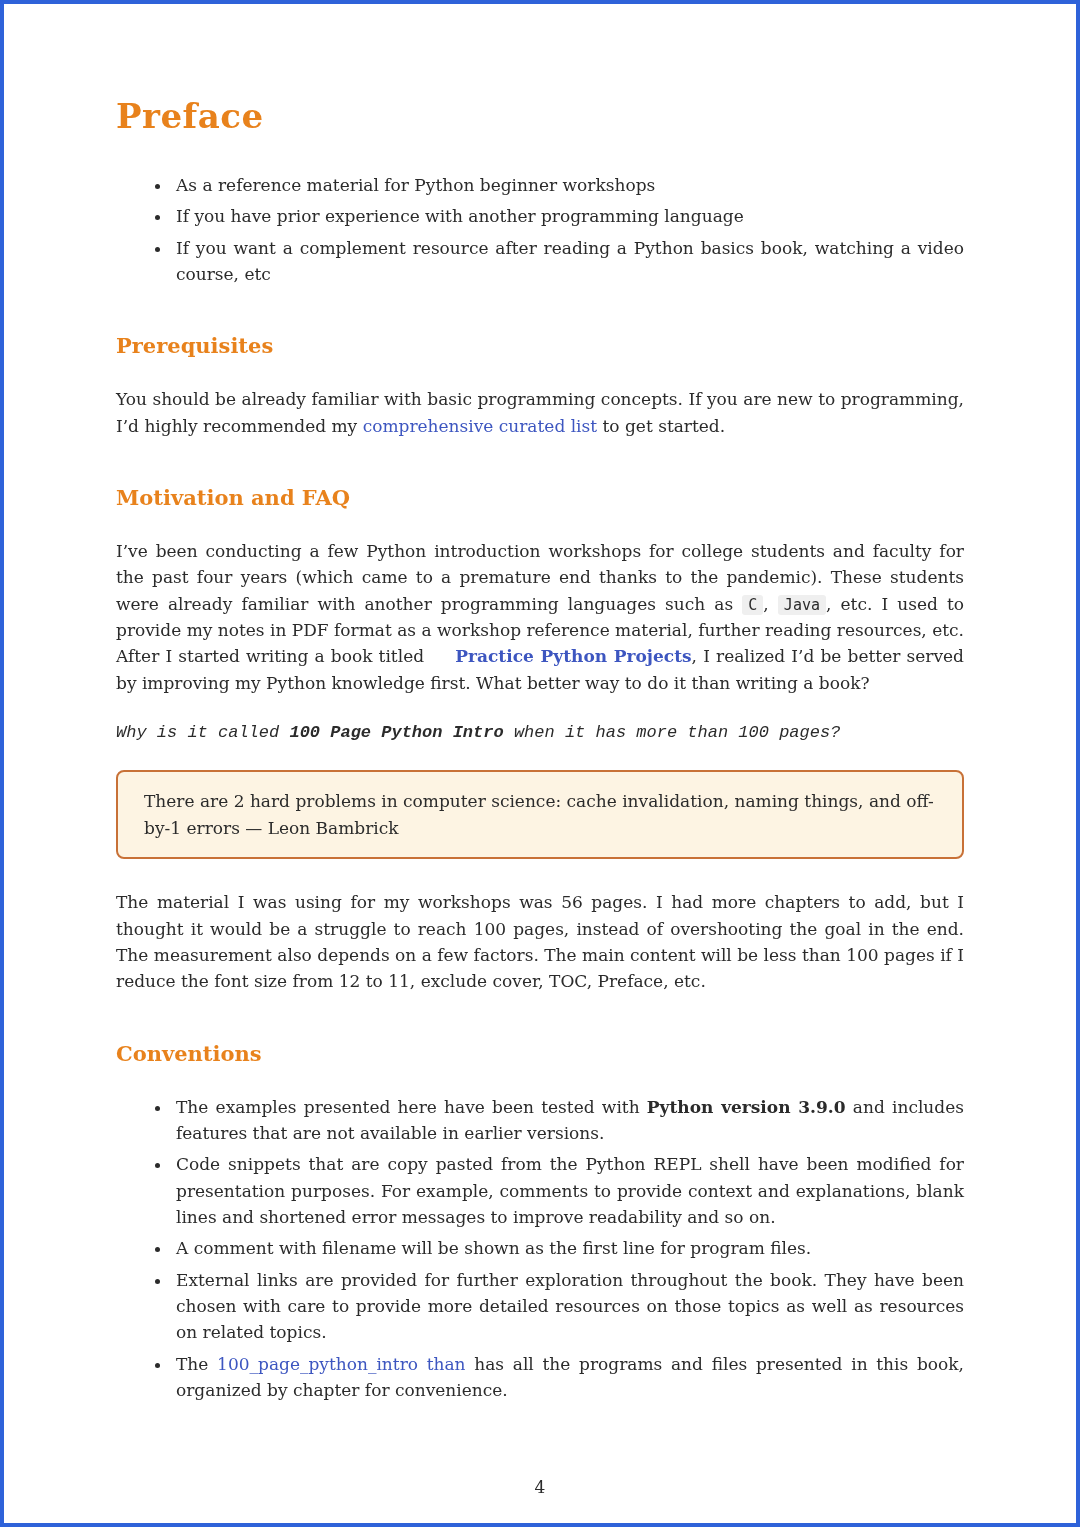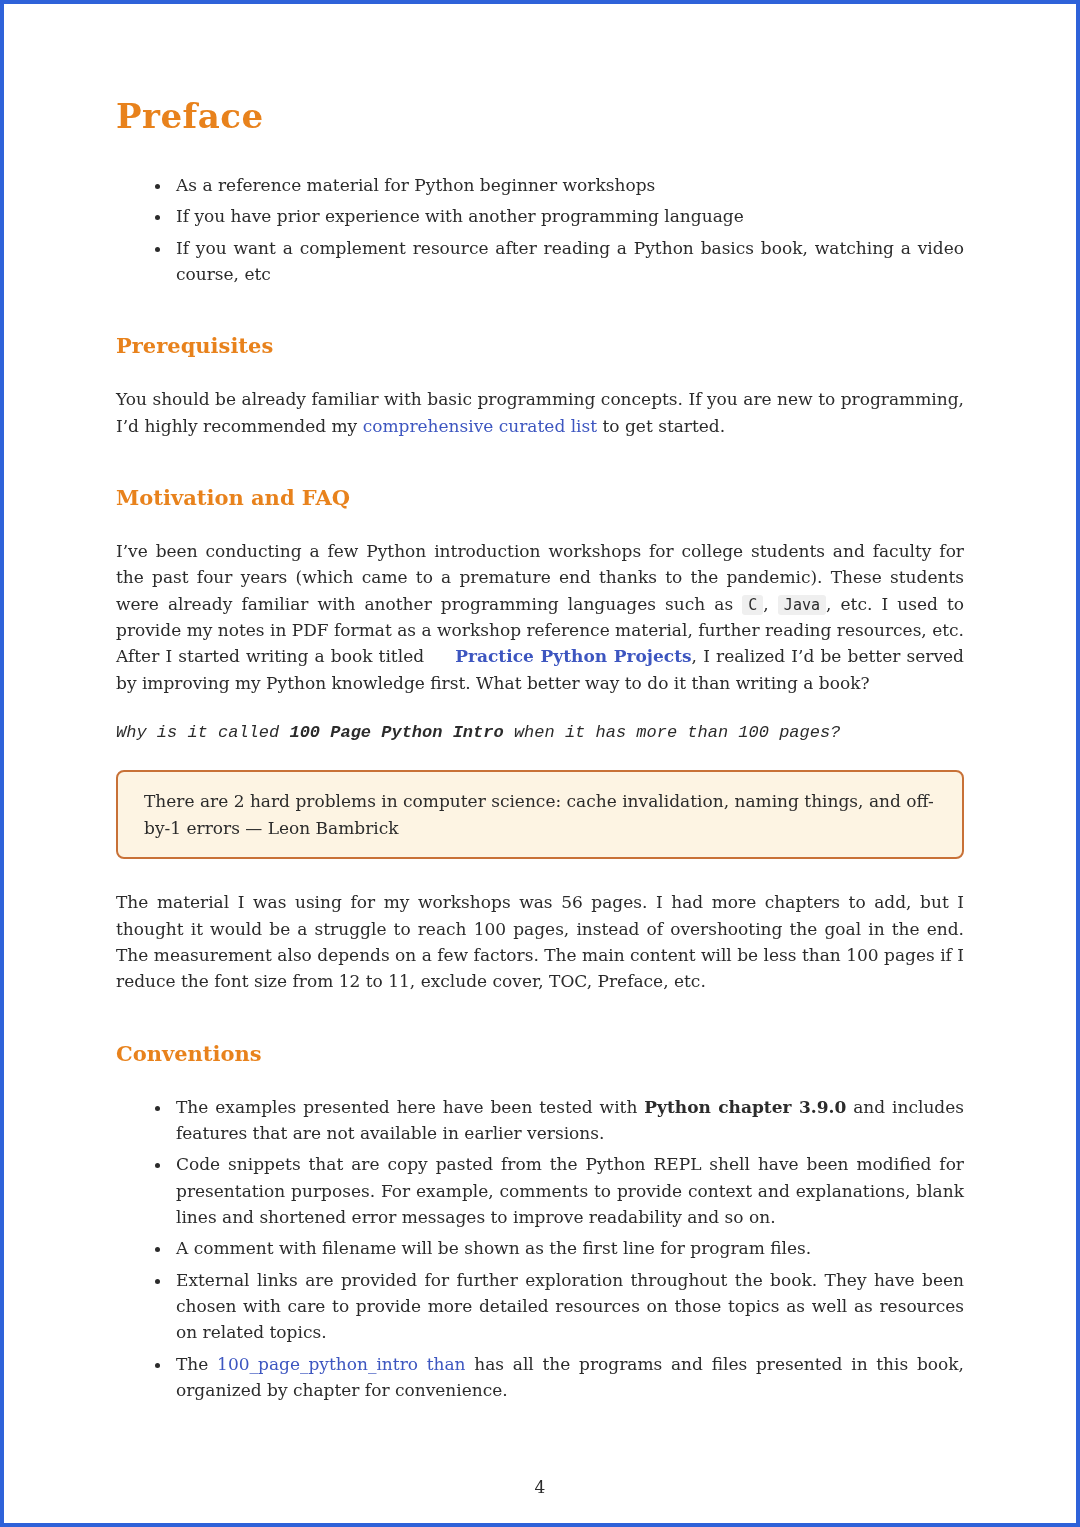--- a/index.html
+++ b/index.html
@@ -116,21 +116,21 @@
 
     <p class="para question"><span>Why is it called </span><span class="q-bold">100 Page Python Intro</span><span> when it has more than 100 pages?</span></p>
 
     <div class="quote-box"><span>There are 2 hard problems in computer science: cache invalidation, naming things, and off-by-1 errors — Leon Bambrick</span></div>
 
     <p class="para">The material I was using for my workshops was 56 pages. I had more chapters to add, but I thought it would be a struggle to reach 100 pages, instead of overshooting the goal in the end. The measurement also depends on a few factors. The main content will be less than 100 pages if I reduce the font size from 12 to 11, exclude cover, TOC, Preface, etc.</p>
 
     <h2>Conventions</h2>
 
     <ul class="bullets">
-      <li><span>The examples presented here have been tested with </span><b>Python chapter 3.9.0</b><span> and includes features that are not available in earlier versions.</span></li>
+      <li><span>The examples presented here have been tested with </span><b>Python version 3.9.0</b><span> and includes features that are not available in earlier versions.</span></li>
       <li><span>Code snippets that are copy pasted from the Python REPL shell have been modified for presentation purposes. For example, comments to provide context and explanations, blank lines and shortened error messages to improve readability and so on.</span></li>
       <li><span>A comment with filename will be shown as the first line for program files.</span></li>
       <li><span>External links are provided for further exploration throughout the book. They have been chosen with care to provide more detailed resources on those topics as well as resources on related topics.</span></li>
       <li><span>The </span><a class="link">100_page_python_intro than</a><span> has all the programs and files presented in this book, organized by chapter for convenience.</span></li>
     </ul>
 
   </main>
 
   <footer class="page-footer">
     <span>4</span>

